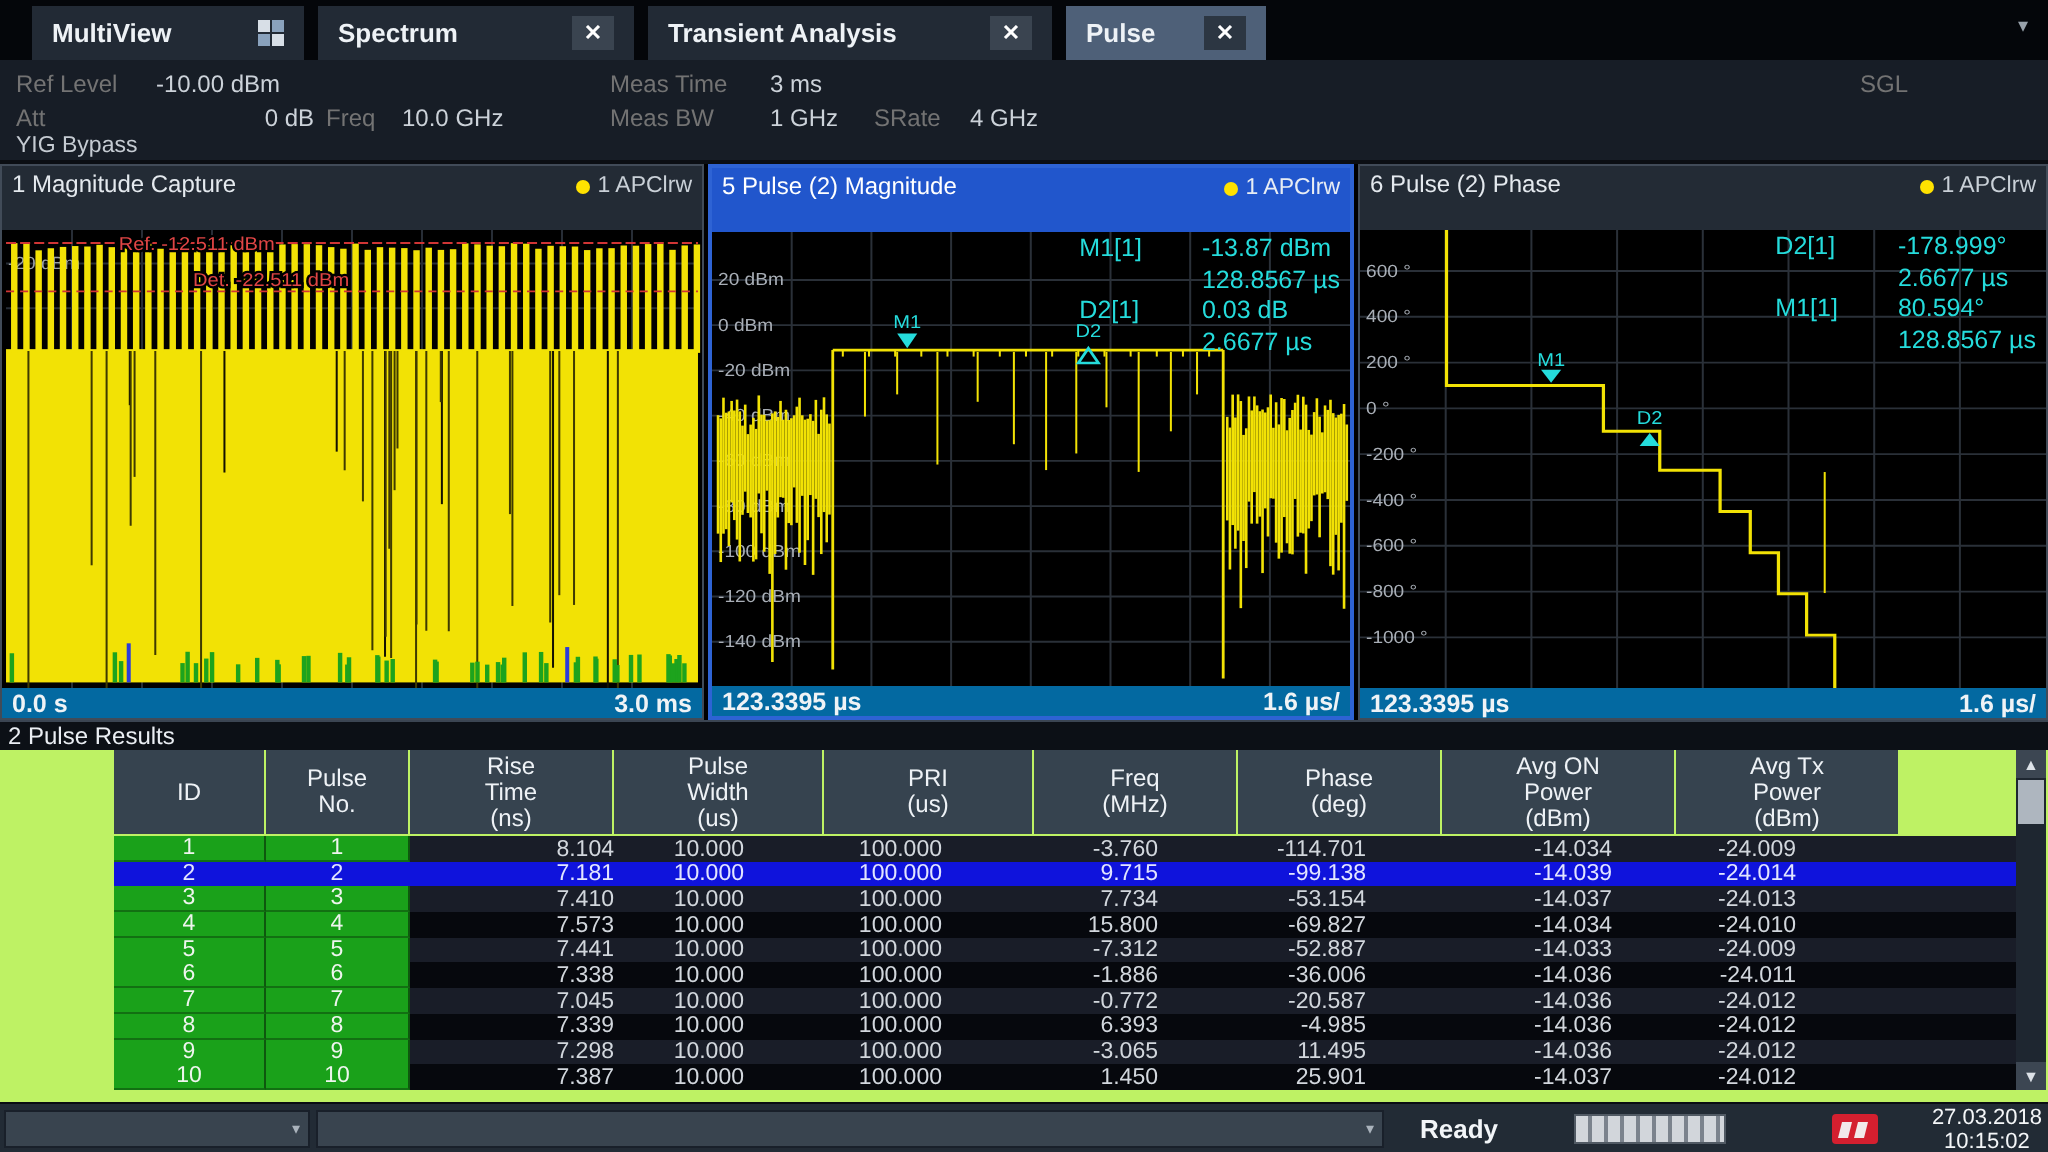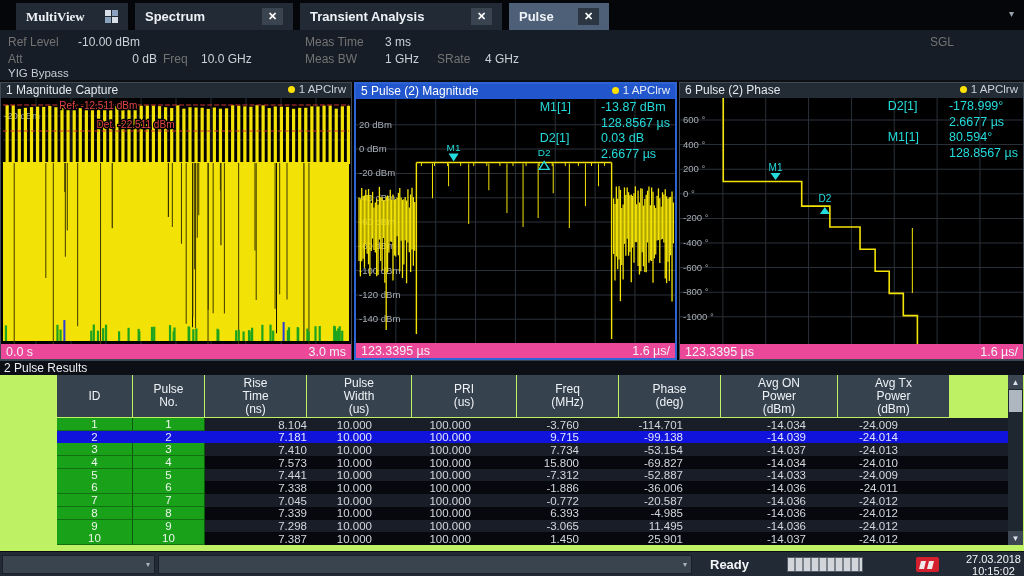--- a/index.html
+++ b/index.html
@@ -29,30 +29,30 @@
   .kv b{color:#737373;font-weight:normal}
   .kv span{color:#ccd2d9}
   .kv.right{text-align:right}
 
   
   .windows{position:absolute;top:82px;left:0;width:1024px;height:278px;background:#000;display:flex;gap:2px}
   .win{height:100%;border:1px solid #414b58;display:flex;flex-direction:column;background:#000}
   #win-mc{width:352px}
   #win-pm{width:323px;border:2px solid #2e63d4}
   #win-pp{width:345px}
-  .win-title{height:15px;background:#232b35;display:flex;align-items:flex-start;justify-content:space-between;
-             padding:0 5px;font-size:12px;color:#e4e9ee;flex:0 0 15px}
+  .win-title{height:15px;background:#232b35;display:flex;align-items:flex-end;justify-content:space-between;
+             padding:16px 5px;font-size:12px;color:#e4e9ee;flex:0 0 15px}
   #win-pm .win-title{background:#2156cc;color:#fff}
   .badge{display:flex;align-items:center;gap:4px;font-size:11.5px;color:#c9d0d7}
   #win-pm .badge{color:#e8edf4}
   .badge .dot{width:7px;height:7px;border-radius:50%;background:#ffe200}
   .win-plot{flex:1;position:relative;background:#000}
   .win-plot svg{position:absolute;left:0;top:0;width:100%;height:100%}
   .win-foot{height:15px;flex:0 0 15px;display:flex;justify-content:space-between;align-items:center;
-            padding:0 5px;font-size:12.5px;font-weight:normal;color:#eff3f6;background:#ec4899}
+            padding:0 5px;font-size:12.5px;font-weight:bold;color:#eff3f6;background:#0369a1}
   .readout{position:absolute;top:1px;right:5px;display:grid;grid-template-columns:auto auto;
            column-gap:30px;text-align:right;font-size:12.5px;line-height:15.5px;color:#25dcdc}
   .readout .nm,.readout .vl{text-align:left}
 
   
   .rtable{position:absolute;top:360px;left:0;width:1024px;height:191px;background:#bef264;
           border-top:1px solid #3b4552}
   .rtable-title{height:14px;font-size:12px;color:#eaeef3;padding-left:4px;display:flex;align-items:center;
                 background:#0c1016}
   .thead{display:grid;height:43px;
@@ -97,21 +97,21 @@
                   transform:skewX(-14deg)}
   .sb-dt{position:absolute;right:3px;top:1px;text-align:center;font-size:11px;font-weight:normal;
          line-height:12px;color:#f4f6f8}
 </style>
 </head>
 <body>
 
 <div class="screen">
 
   <div class="tabbar" id="tabbar">
-      <div class="tab" style="width: 112px; font-family: Liberation Serif, serif;">
+      <div class="tab" style="width: 136px;">
         <span>MultiView</span>
         <span class="mv-icon">
           <i></i>
           <i></i>
           <i></i>
           <i></i>
         </span>
       </div>
       <div class="tab" style="width: 158px;">
         <span>Spectrum</span>

